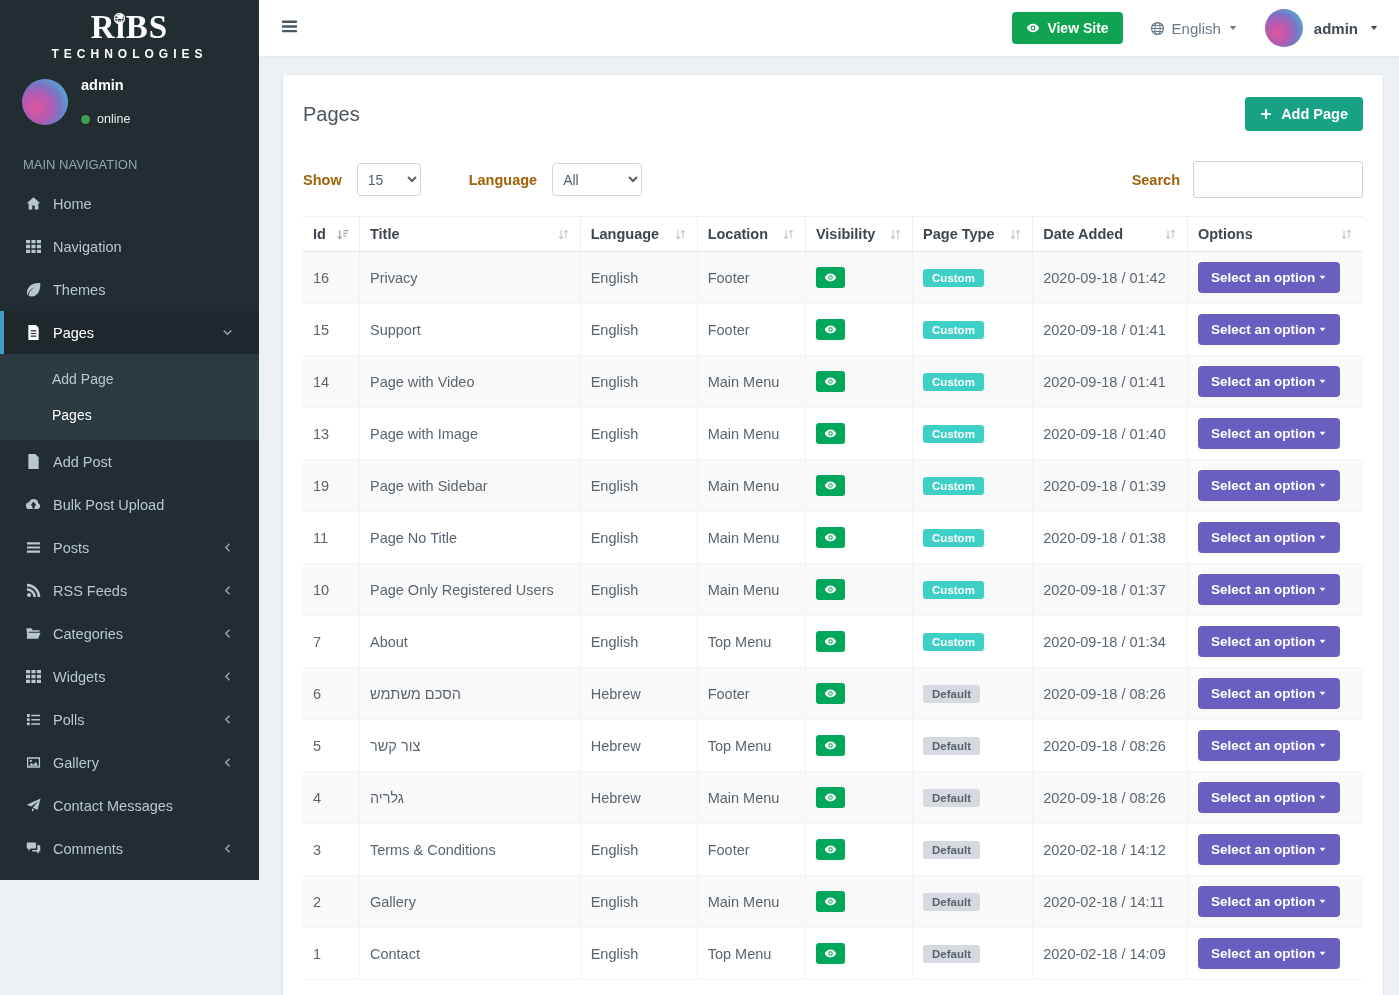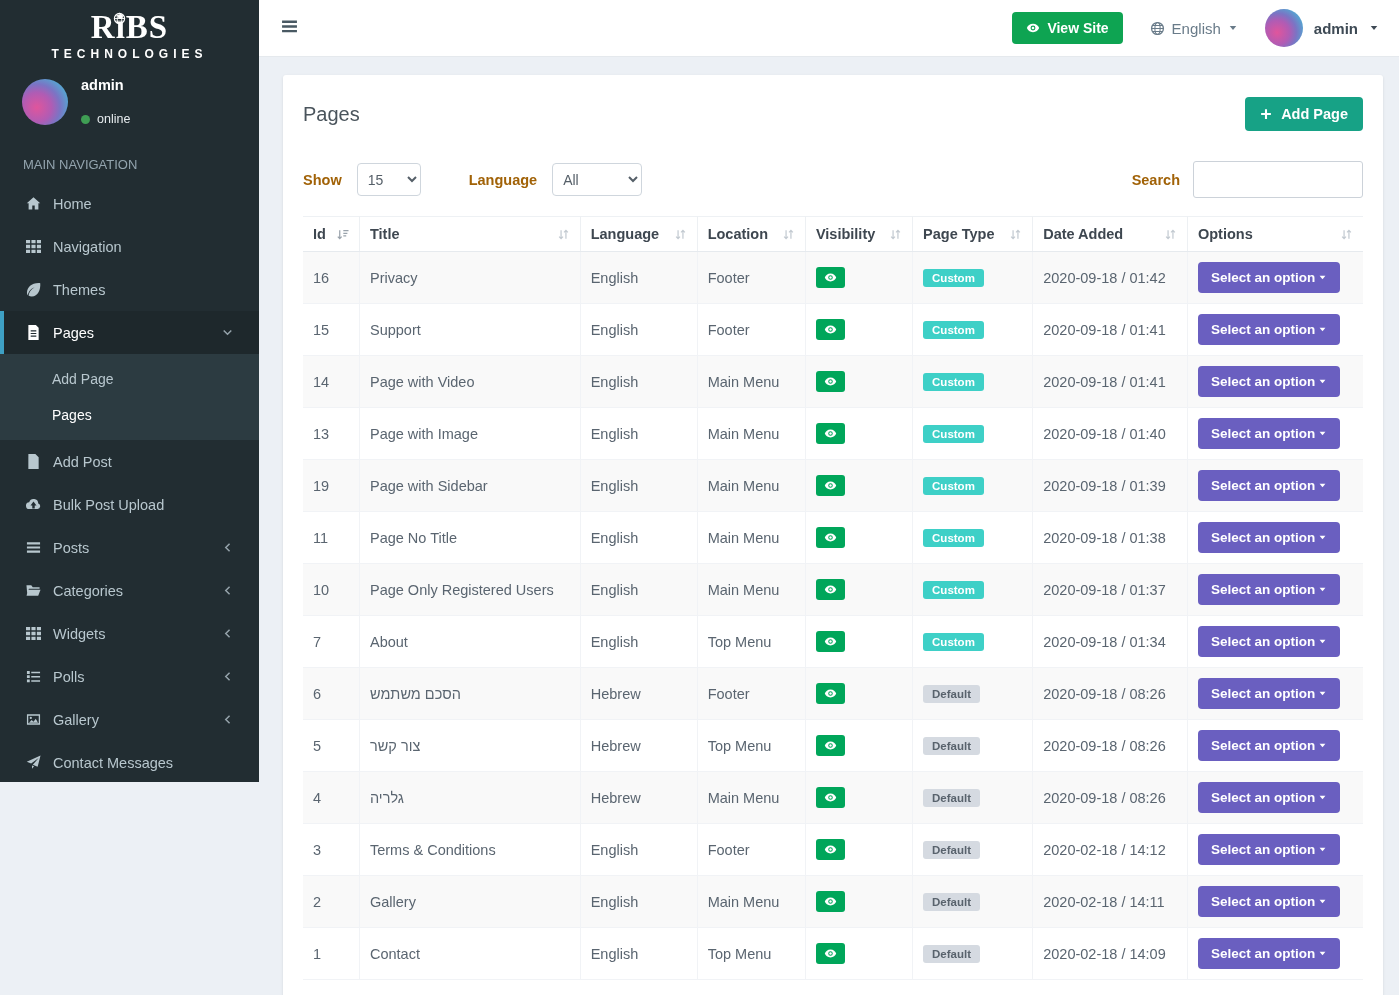--- a/index.html
+++ b/index.html
@@ -5,21 +5,21 @@
   * { box-sizing: border-box; }
   html,body { margin:0; padding:0; }
   body {
     width:1399px; height:995px; overflow:hidden;
     font-family:"Liberation Sans", sans-serif;
     background:#ecf0f5; color:#333;
   }
   .app { display:flex; width:100%; height:100%; }
 
   
-  .sidebar { width:259px; min-width:259px; height:782px; background:#222d32; color:#b8c7ce; overflow:hidden; }
+  .sidebar { width:259px; min-width:259px; height:880px; background:#222d32; color:#b8c7ce; overflow:hidden; }
   .logo { height:64px; display:flex; flex-direction:column; align-items:center; justify-content:center; padding-top:8px; }
   .logo-title { font-family:"Liberation Serif", serif; font-weight:bold; color:#fff; font-size:33px; line-height:1; letter-spacing:1px; position:relative; }
   .logo-i { position:relative; font-style:normal; }
   .logo-globe { position:absolute; top:-11px; left:-3px; color:#fff; }
   .logo-globe svg { width:13px; height:13px; }
   .logo-sub { color:#fff; font-size:12px; font-weight:bold; letter-spacing:5px; margin-top:3px; }
   .user-panel { display:flex; align-items:center; gap:13px; padding:13px 20px 15px 22px; }
   .avatar-grad { border-radius:50%; background:radial-gradient(circle at 32% 62%, #e0559c, #b05cb4 35%, #7b74c4 55%, #5a9fd0 75%, #74d6d4 100%); }
   .user-panel .avatar-grad { width:46px; height:46px; }
   .user-name { color:#fff; font-weight:bold; font-size:14.5px; margin-bottom:6px; }
@@ -208,20 +208,34 @@
             </svg>
           </span>
           <span class="label">Posts</span>
           <span class="chev" data-name="chevron-left-icon">
             <svg viewBox="0 0 16 16" fill="none" stroke="currentColor" stroke-width="2.2">
               <path d="M11 2.5 5.5 8l5.5 5.5"></path>
             </svg>
           </span>
         </li>
 
+        <li class="nav-item" data-name="sidebar-item">
+          <span class="icon" data-name="rss-icon">
+            <svg viewBox="0 0 16 16" fill="currentColor">
+              <circle cx="3.2" cy="12.8" r="2.2"></circle>
+              <path d="M1 5.4A9.6 9.6 0 0 1 10.6 15H7.8A6.8 6.8 0 0 0 1 8.2zM1 .8A14.2 14.2 0 0 1 15.2 15h-2.8A11.4 11.4 0 0 0 1 3.6z"></path>
+            </svg>
+          </span>
+          <span class="label">RSS Feeds</span>
+          <span class="chev" data-name="chevron-left-icon">
+            <svg viewBox="0 0 16 16" fill="none" stroke="currentColor" stroke-width="2.2">
+              <path d="M11 2.5 5.5 8l5.5 5.5"></path>
+            </svg>
+          </span>
+        </li>
 
         <li class="nav-item" data-name="sidebar-item">
           <span class="icon" data-name="folder-open-icon">
             <svg viewBox="0 0 16 16" fill="currentColor">
               <path d="M.5 2.5h5.1l1.6 1.9h7.3v1.7H3.1L1.3 11.6z"></path>
               <path d="M2.1 7.3h13.4L13 13.5H.6z"></path>
             </svg>
           </span>
           <span class="label">Categories</span>
           <span class="chev" data-name="chevron-left-icon">
@@ -278,20 +292,34 @@
         <li class="nav-item" data-name="sidebar-item">
           <span class="icon" data-name="paper-plane-icon">
             <svg viewBox="0 0 16 16" fill="currentColor">
               <path d="M15.5.5.8 7.2l4.7 1.8L13.5 3.2 7.2 10.5l5.2 2.1zM6.4 11.2v3.6l2.2-2.7z"></path>
             </svg>
           </span>
           <span class="label">Contact Messages</span>
 
         </li>
 
+        <li class="nav-item" data-name="sidebar-item">
+          <span class="icon" data-name="comments-icon">
+            <svg viewBox="0 0 16 16" fill="currentColor">
+              <path d="M.8 1.5h9.8v6.6H5.2L2.4 10.4V8.1H.8z"></path>
+              <path d="M12 4.6h3.2v6.6h-1.6v2.3l-2.8-2.3H6.6V9.6H12z"></path>
+            </svg>
+          </span>
+          <span class="label">Comments</span>
+          <span class="chev" data-name="chevron-left-icon">
+            <svg viewBox="0 0 16 16" fill="none" stroke="currentColor" stroke-width="2.2">
+              <path d="M11 2.5 5.5 8l5.5 5.5"></path>
+            </svg>
+          </span>
+        </li>
 
         <li class="nav-item" data-name="sidebar-item">
           <span class="icon" data-name="envelope-icon">
             <svg viewBox="0 0 16 16" fill="currentColor">
               <path d="M1 3h14v10H1z"></path>
               <path d="M1.8 3.8 8 9l6.2-5.2" stroke="#222d32" stroke-width="1.4" fill="none"></path>
             </svg>
           </span>
           <span class="label">Newsletter</span>
           <span class="chev" data-name="chevron-left-icon">

